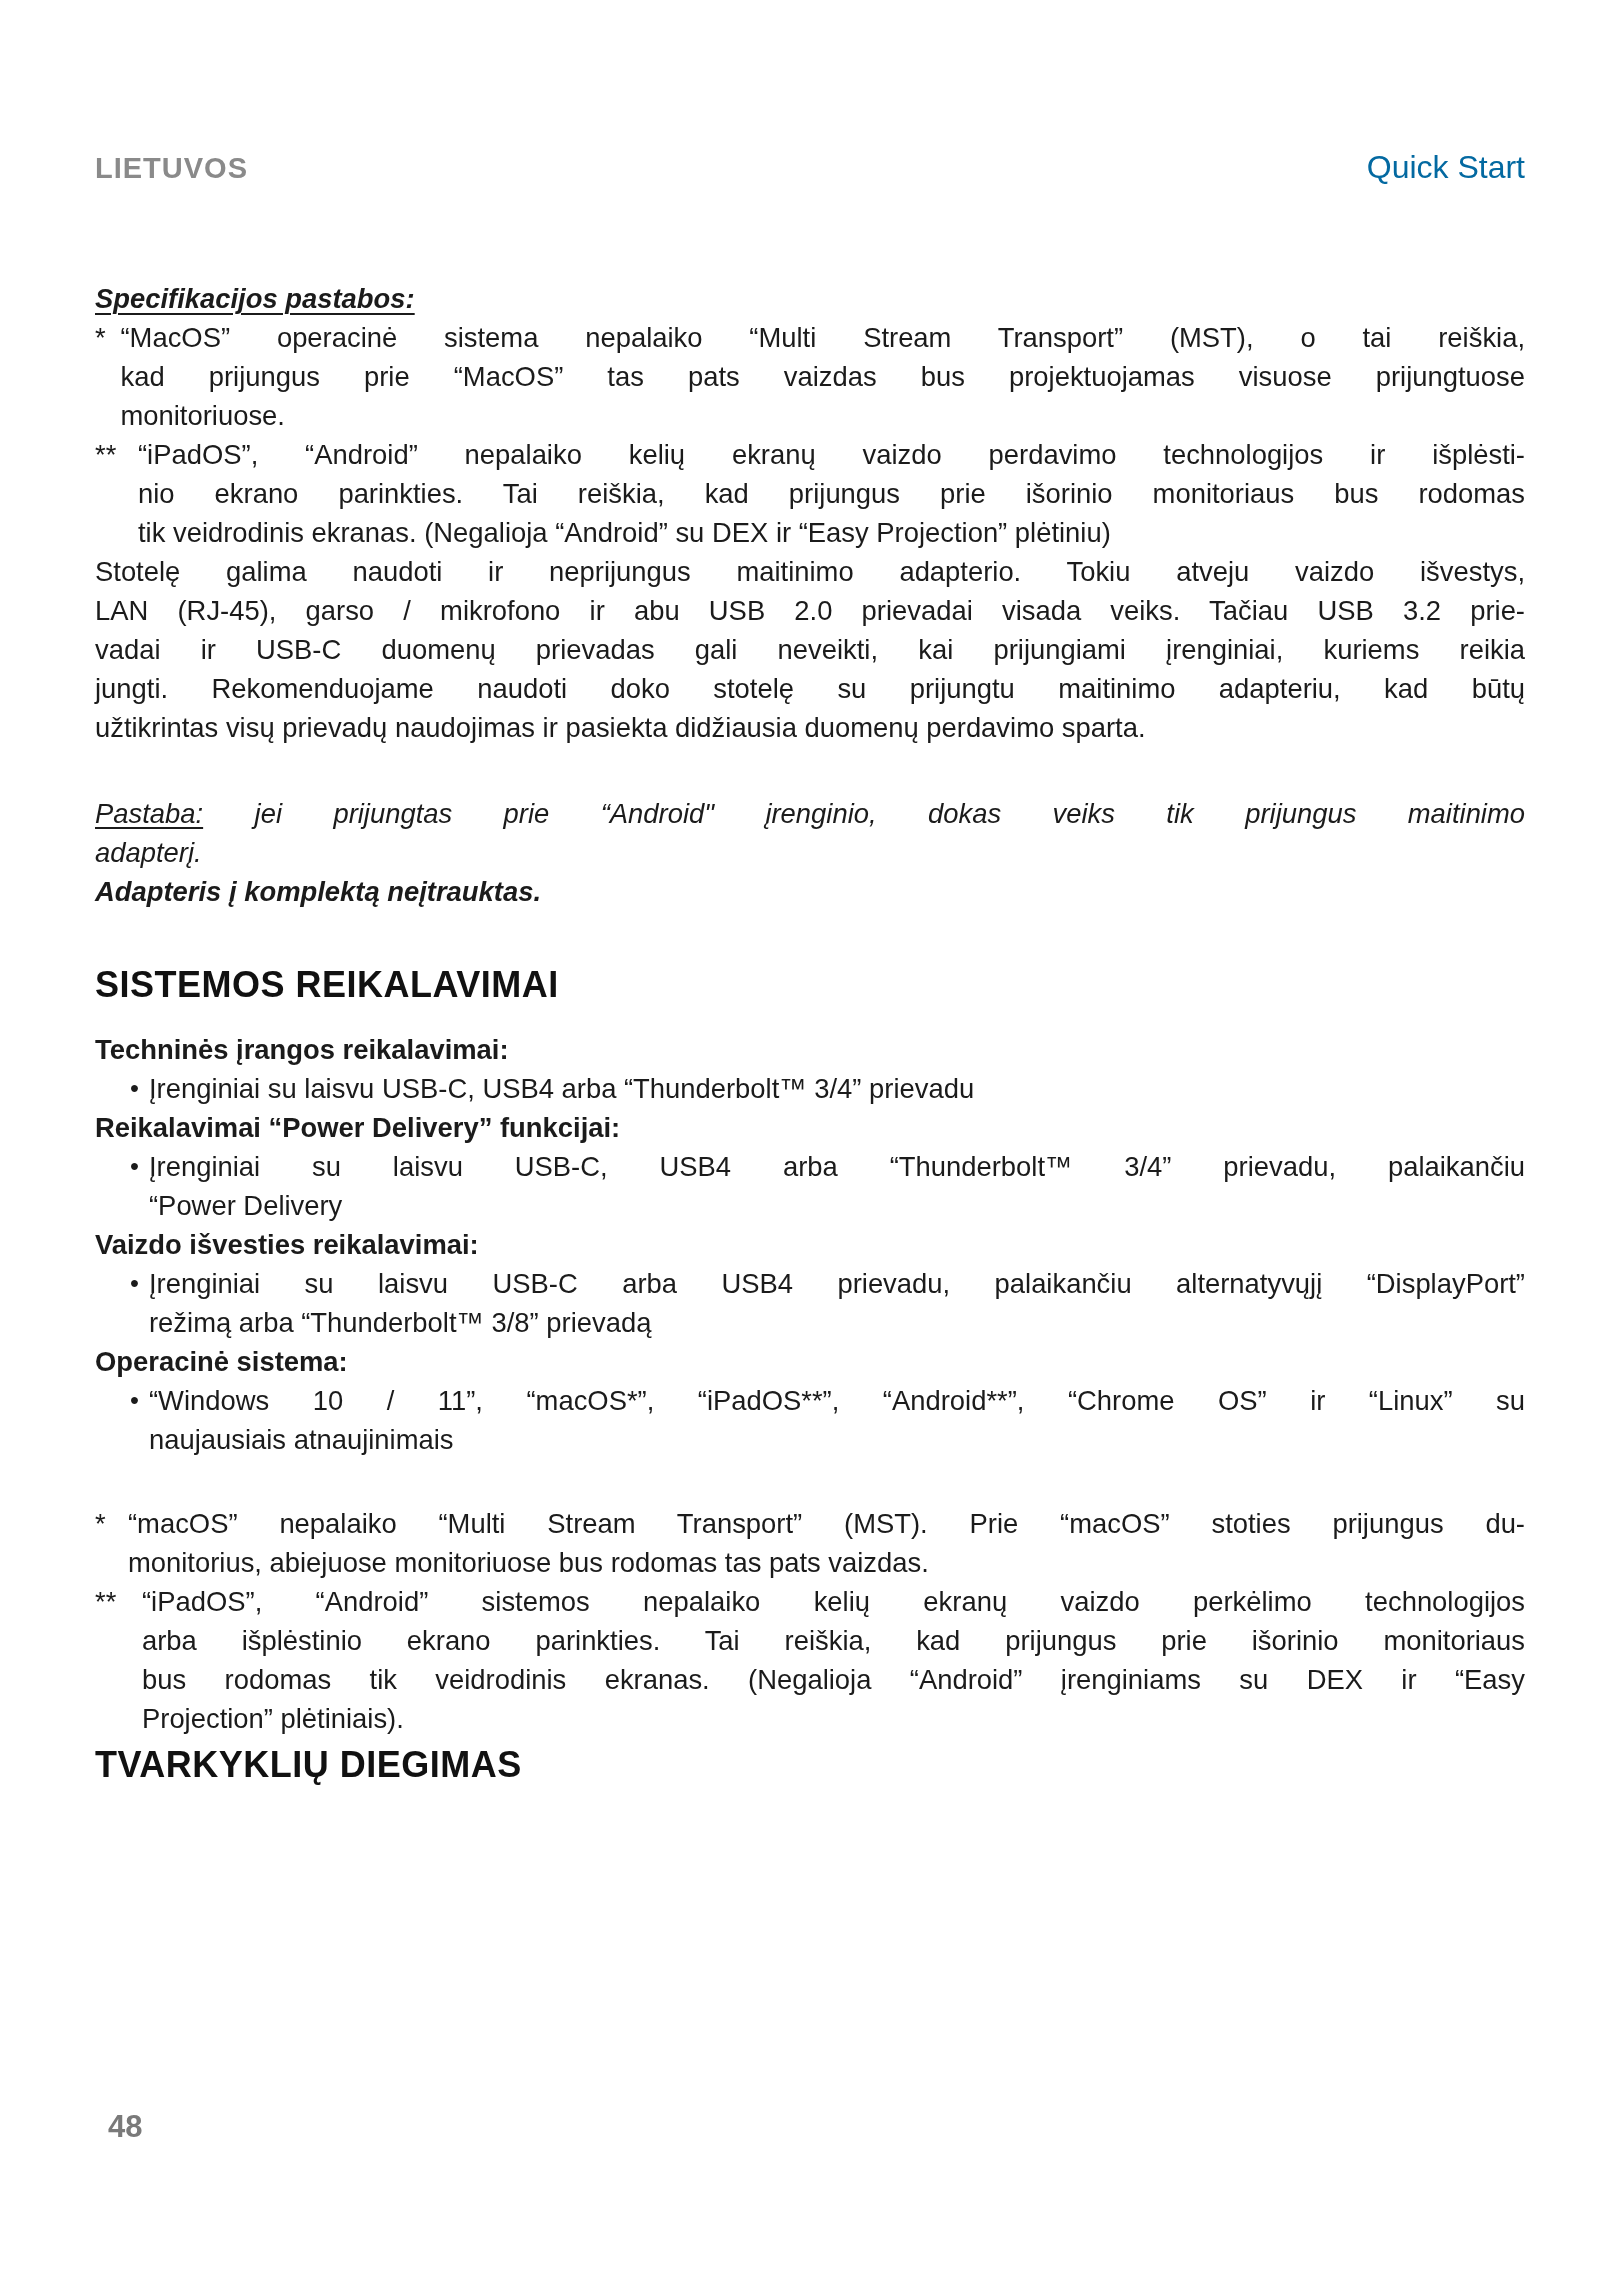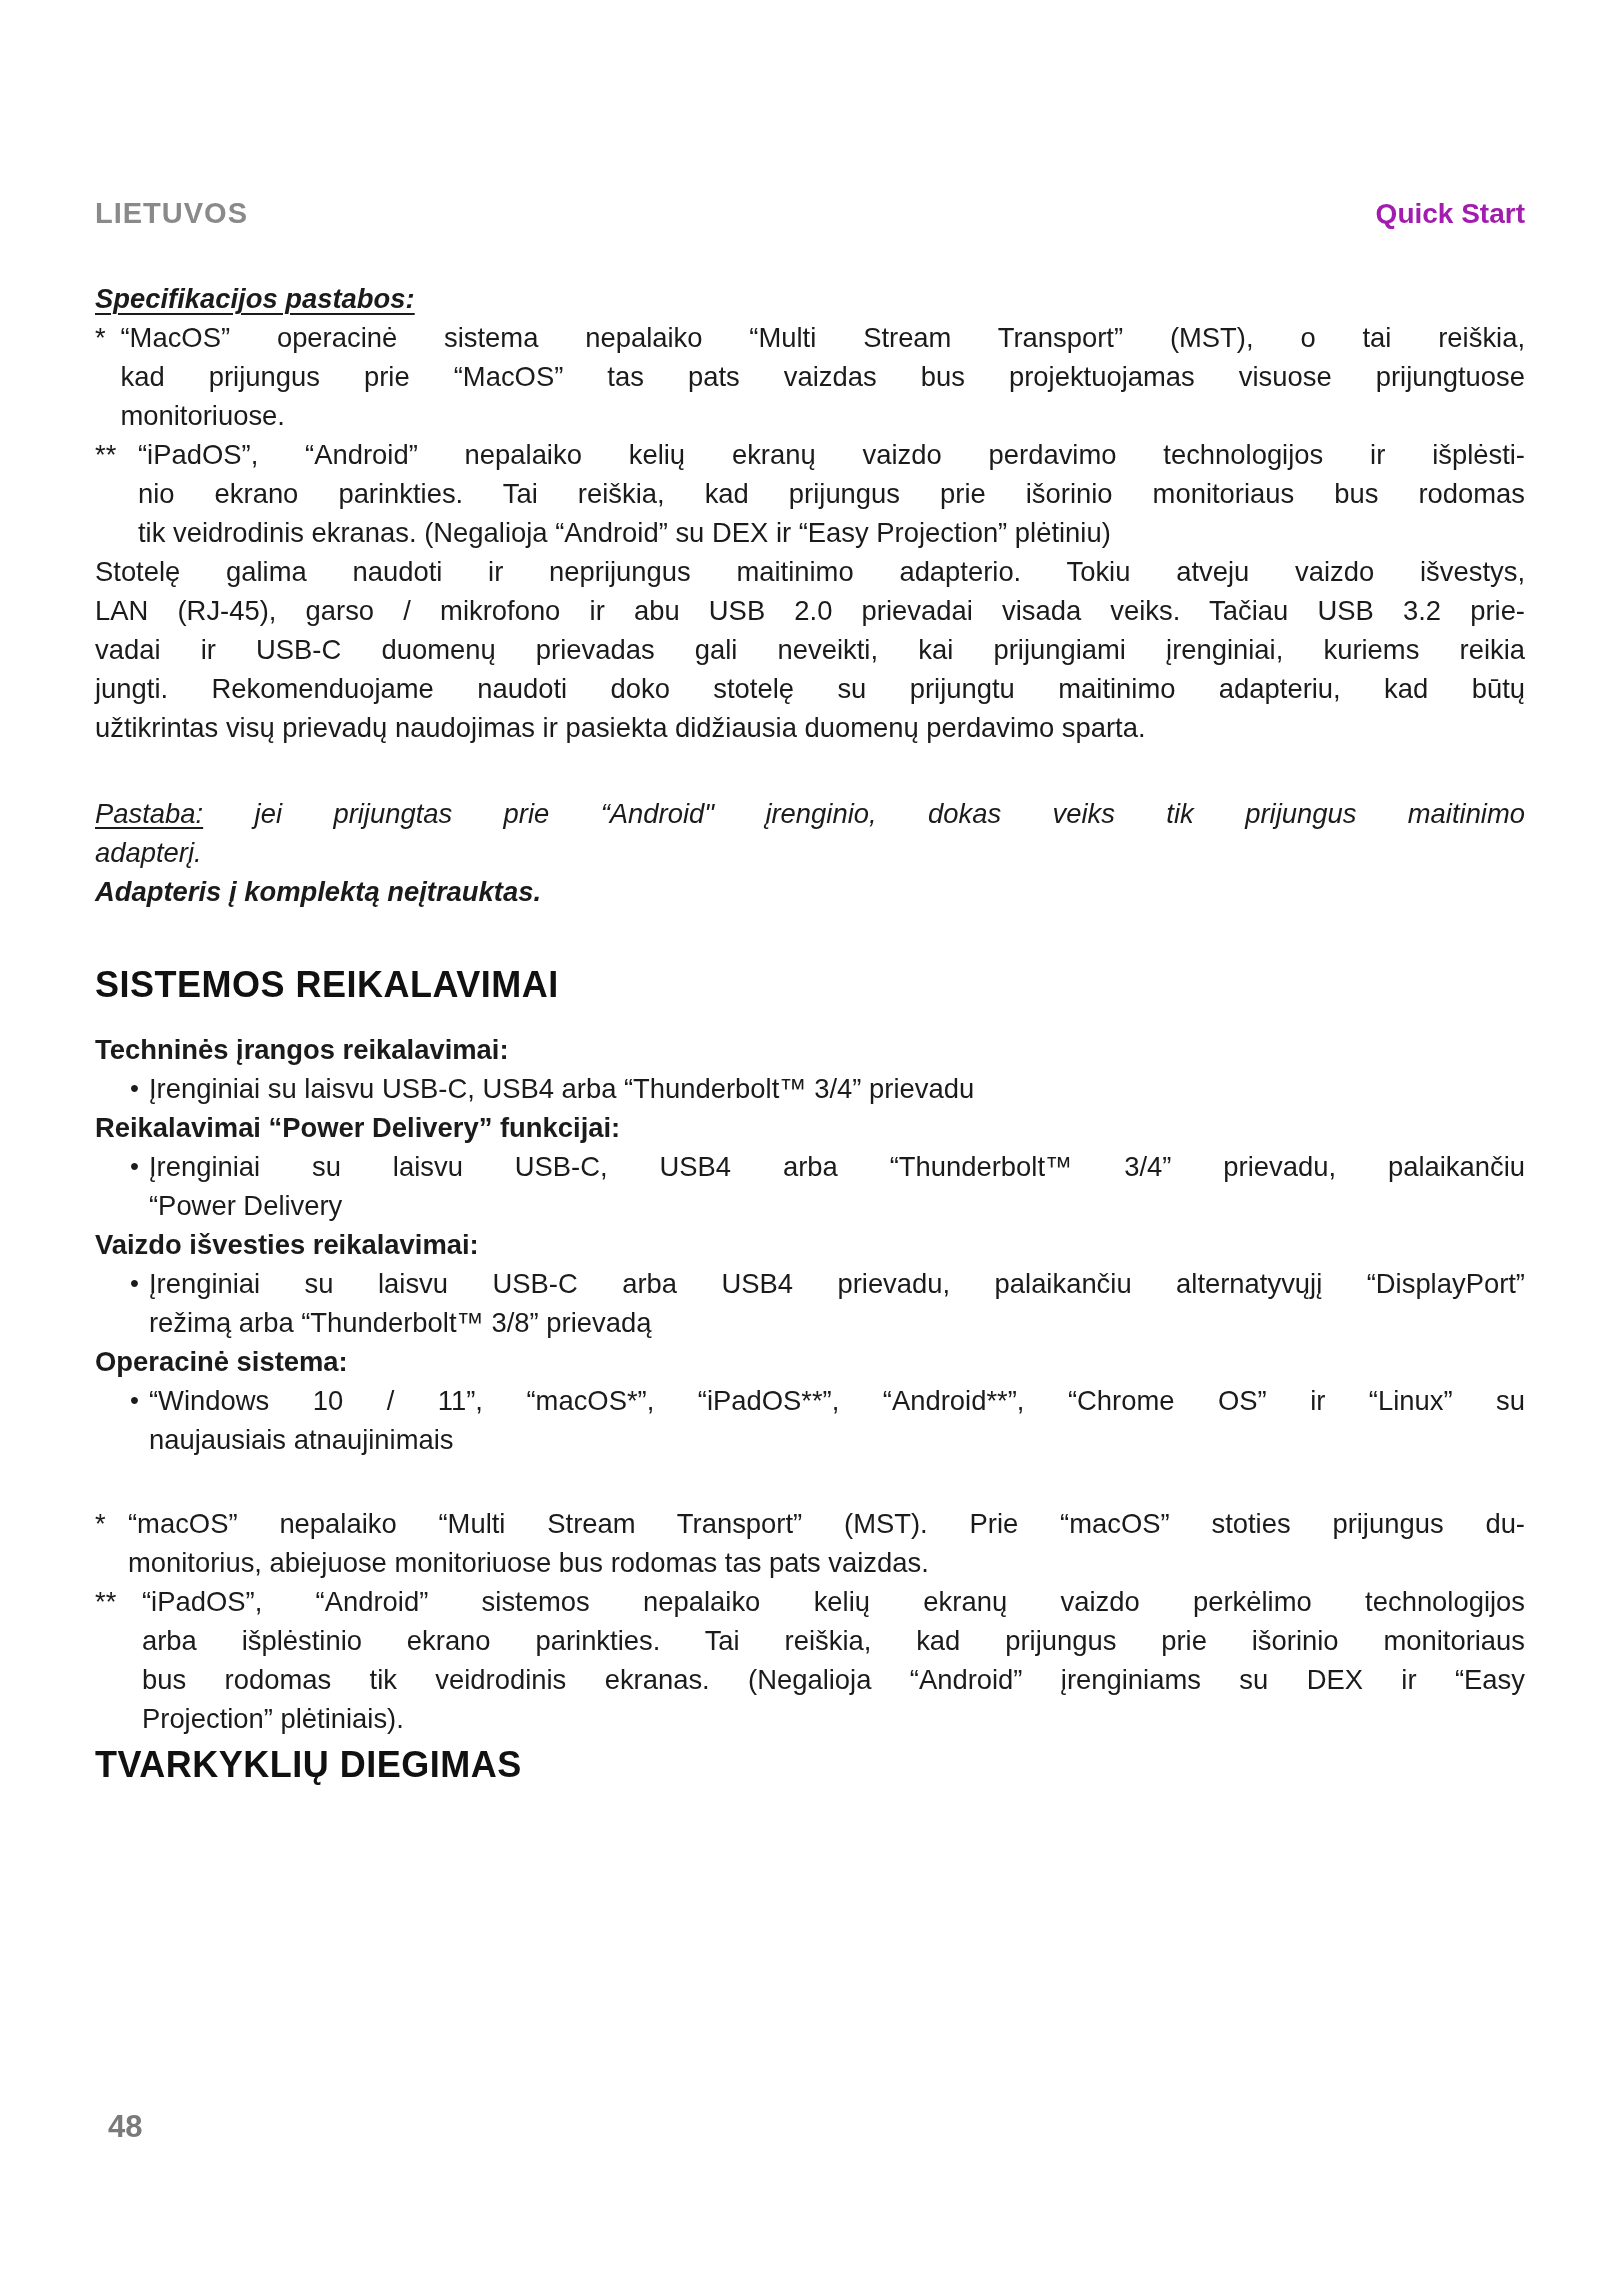--- a/index.html
+++ b/index.html
@@ -16,22 +16,22 @@
   }
   .page-header {
     position: absolute;
     top: 149px;
     left: 95px;
     right: 96px;
     display: flex;
     justify-content: space-between;
     align-items: baseline;
   }
-  .hdr-left  { font-size: 29px; font-weight: bold; color: #8a8a8a; letter-spacing: 1px; margin-top: 48px; }
-  .hdr-right { font-size: 28px; font-weight: bold; color: #a21caf; }
+  .hdr-left  { font-size: 29px; font-weight: bold; color: #8a8a8a; letter-spacing: 1px; }
+  .hdr-right { font-size: 32px; font-weight: normal; color: #0369a1; }
 
   .content {
     position: absolute;
     left: 95px;
     top: 279px;
     width: 1430px;
     font-size: 27.4px;
     line-height: 39px;
   }
   .line { text-align: left; }

